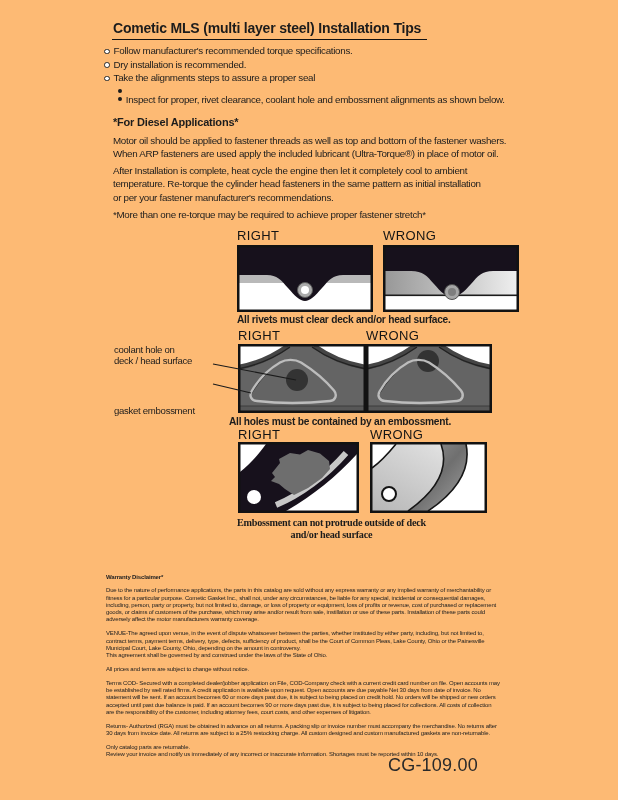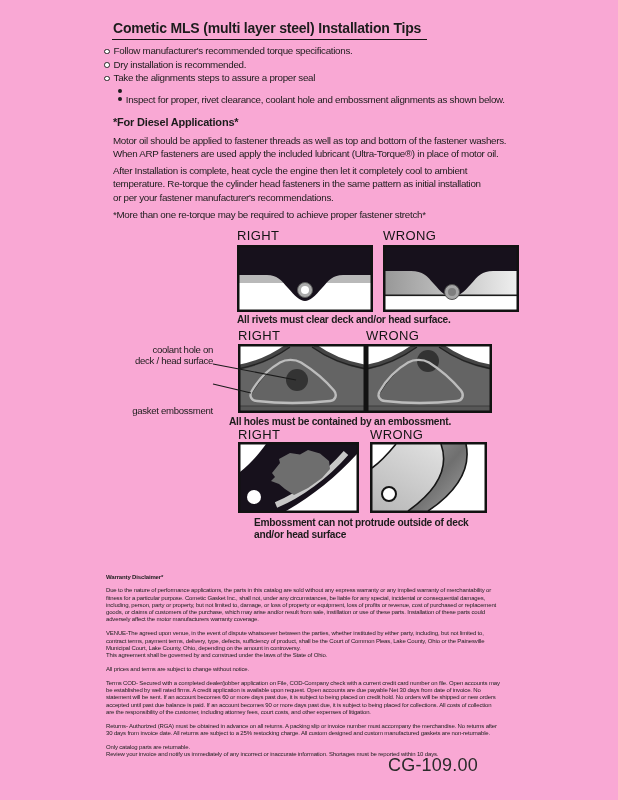--- a/index.html
+++ b/index.html
@@ -1,19 +1,19 @@
 <!DOCTYPE html>
 <html><head>
 <meta charset="utf-8">
 <style>
   html,body{margin:0;padding:0;}
   .page{
     position:relative;
     width:618px;height:800px;
-    background:#f9a8d4;
+    background:#fdba74;
     font-family:"Liberation Sans", sans-serif;
     color:#1c1c1c;
     overflow:hidden;
   }
   .abs{position:absolute;}
   .page-title{
     left:112px;top:20px;
     font-size:14px;font-weight:bold;letter-spacing:-0.2px;
     border-bottom:1.7px solid #111;
     padding:0 6px 3px 1px;
@@ -33,25 +33,25 @@
     left:113px;
     font-size:9.8px;line-height:13.4px;letter-spacing:-0.3px;
     white-space:pre-line;
   }
   .rw-label{
     font-size:13px;letter-spacing:0.4px;color:#141414;
     white-space:nowrap;
   }
   .caption{
     font-size:10.2px;font-weight:bold;letter-spacing:-0.25px;
-    white-space:pre-line;line-height:11.6px;
+    white-space:pre-line;line-height:11.6px;text-align:center;
   }
   .leader-label{
     font-size:9.6px;letter-spacing:-0.3px;line-height:11.4px;
-    text-align:right;white-space:pre-line;
+    white-space:pre-line;
   }
   .panel{display:block;}
   .disclaimer{
     left:106px;top:574px;width:450px;
     font-size:6px;line-height:7.3px;letter-spacing:-0.15px;
     color:#222;
   }
   .disclaimer h4{margin:0 0 6px 0;font-size:6px;}
   .disclaimer p{margin:0 0 6.5px 0;white-space:pre-line;}
   .code{
@@ -203,21 +203,21 @@
     <path d="M2,2 H26 C17,13 9,21 2,26 Z" fill="#ffffff"></path>
     <path d="M26,2 C17,13 9,21 2,26" fill="none" stroke="#141414" stroke-width="1.6"></path>
     <path d="M96,2 H115 V69 H58 C90,47 102,25 96,2 Z" fill="#ffffff"></path>
     <path d="M71,2 H96 C101,26 89,48 58,69 H38 C72,45 78,22 71,2 Z" fill="url(#g4)"></path>
     <path d="M71,2 C78,22 72,45 38,69" fill="none" stroke="#161616" stroke-width="1.6"></path>
     <path d="M96,2 C101,26 89,48 58,69" fill="none" stroke="#161616" stroke-width="1.6"></path>
     <circle cx="19" cy="52" r="7" fill="#ffffff" stroke="#141414" stroke-width="2"></circle>
     <rect x="1.25" y="1.25" width="114.5" height="68.5" fill="none" stroke="#121212" stroke-width="2.5"></rect>
   </svg>
 
-  <div class="abs caption" style="left:254px;top:517px;">Embossment can not protrude outside of deck
+  <div class="abs caption" style="left:237px;top:517px;font-family:Liberation Serif, serif;">Embossment can not protrude outside of deck
 and/or head surface</div>
 
   <div class="abs disclaimer">
     <h4>Warranty Disclaimer*</h4>
     <p>Due to the nature of performance applications, the parts in this catalog are sold without any express warranty or any implied warranty of merchantability or
 fitness for a particular purpose.  Cometic Gasket Inc., shall not, under any circumstances, be liable for any special, incidental or consequential damages,
 including, person, party or property, but not limited to, damage, or loss of property or equipment, loss of profits or revenue, cost of purchased or replacement
 goods, or claims of customers of the purchase, which may arise and/or result from sale, instillation or use of these parts.  Installation of these parts could
 adversely affect the motor manufacturers warranty coverage.</p>
     <p>VENUE-The agreed upon venue, in the event of dispute whatsoever between the parties, whether instituted by either party, including, but not limited to,

